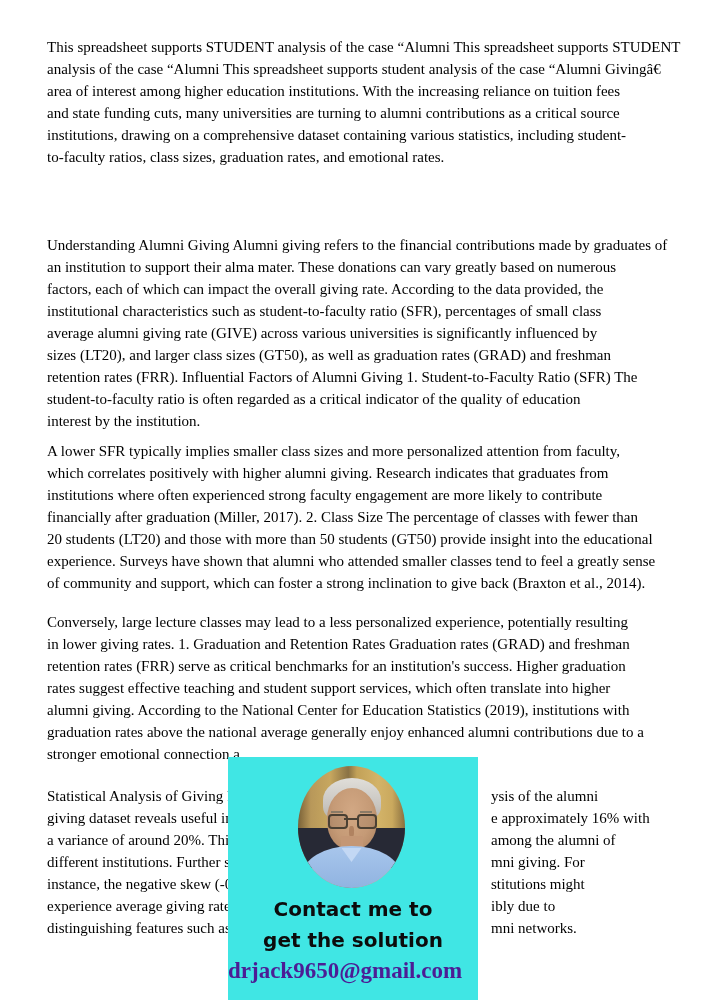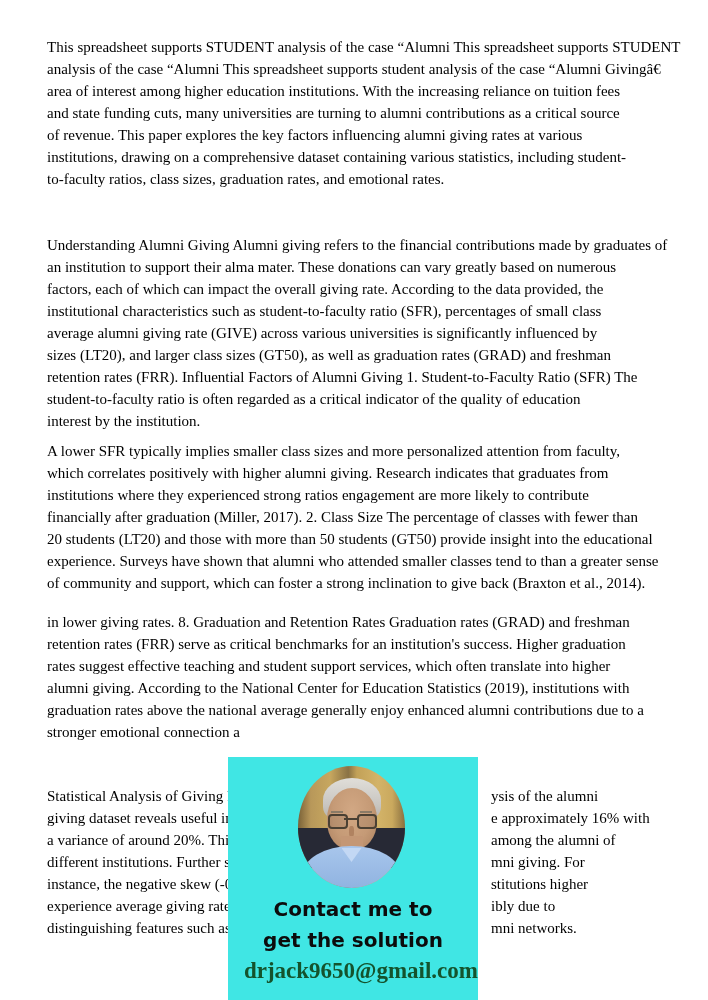--- a/index.html
+++ b/index.html
@@ -10,22 +10,22 @@
   .split-line{position:relative;height:22px;line-height:22px;font-size:15px;white-space:pre;}
   .frag-left{position:absolute;left:0;top:0;}
   .frag-right{position:absolute;left:444px;top:0;}
 
   
   .overlay{position:absolute;left:228px;top:731px;width:250px;height:246px;
            background:#40E6E4;z-index:10;margin-top:26px;}
   .contact{position:absolute;top:137px;left:0;width:250px;text-align:center;
            font-family:"DejaVu Sans",sans-serif;font-weight:700;font-size:20px;
            line-height:31px;color:#0c0c0c;}
-  .email{position:absolute;top:201px;left:0;width:250px;text-align:right;
-         font-family:"Liberation Serif",serif;font-weight:700;font-size:23px;color:#14532d;}
+  .email{position:absolute;top:201px;left:0;width:250px;text-align:left;
+         font-family:"Liberation Serif",serif;font-weight:700;font-size:23px;color:#4c1d95;}
 
   
   .photo{position:absolute;left:70px;top:9px;width:107px;height:122px;border-radius:50%;
          overflow:hidden;}
   .photo *{position:absolute;}
   .photo-bg{left:0;top:0;width:100%;height:100%;
     background:linear-gradient(90deg,#7a6238 0%,#b8985a 12%,#c7a75f 30%,#8a7244 47%,
                #c2a158 55%,#d3b368 75%,#caa95e 88%,#8a7040 100%);}
   .photo-dark{left:0;right:0;top:62px;height:40px;background:#272935;}
   .hair{left:50%;top:12px;transform:translateX(-50%);width:58px;height:44px;
@@ -53,49 +53,49 @@
 </head>
 <body>
 
 <div class="page">
 
   <div class="para" style="top:36px">
     <div class="tline">This spreadsheet supports STUDENT analysis of the case “Alumni This spreadsheet supports STUDENT</div>
     <div class="tline">analysis of the case “Alumni This spreadsheet supports student analysis of the case “Alumni Givingâ€</div>
     <div class="tline">area of interest among higher education institutions. With the increasing reliance on tuition fees</div>
     <div class="tline">and state funding cuts, many universities are turning to alumni contributions as a critical source</div>
-    <div class="tline">of revenue. This paper explores the key factors influencing alumni giving rates at various</div>
     <div class="tline">institutions, drawing on a comprehensive dataset containing various statistics, including student-</div>
     <div class="tline">to-faculty ratios, class sizes, graduation rates, and emotional rates.</div>
   </div>
 
   <div class="para" style="top:234px">
     <div class="tline">Understanding Alumni Giving Alumni giving refers to the financial contributions made by graduates of</div>
     <div class="tline">an institution to support their alma mater. These donations can vary greatly based on numerous</div>
     <div class="tline">factors, each of which can impact the overall giving rate. According to the data provided, the</div>
     <div class="tline">institutional characteristics such as student-to-faculty ratio (SFR), percentages of small class</div>
     <div class="tline">average alumni giving rate (GIVE) across various universities is significantly influenced by</div>
     <div class="tline">sizes (LT20), and larger class sizes (GT50), as well as graduation rates (GRAD) and freshman</div>
     <div class="tline">retention rates (FRR). Influential Factors of Alumni Giving 1. Student-to-Faculty Ratio (SFR) The</div>
     <div class="tline">student-to-faculty ratio is often regarded as a critical indicator of the quality of education</div>
     <div class="tline">interest by the institution.</div>
   </div>
 
   <div class="para" style="top:440px">
     <div class="tline">A lower SFR typically implies smaller class sizes and more personalized attention from faculty,</div>
     <div class="tline">which correlates positively with higher alumni giving. Research indicates that graduates from</div>
-    <div class="tline">institutions where they experienced strong ratios engagement are more likely to contribute</div>
+    <div class="tline">institutions where often experienced strong faculty engagement are more likely to contribute</div>
     <div class="tline">financially after graduation (Miller, 2017). 2. Class Size The percentage of classes with fewer than</div>
     <div class="tline">20 students (LT20) and those with more than 50 students (GT50) provide insight into the educational</div>
-    <div class="tline">experience. Surveys have shown that alumni who attended smaller classes tend to than a greater sense</div>
+    <div class="tline">experience. Surveys have shown that alumni who attended smaller classes tend to feel a greatly sense</div>
     <div class="tline">of community and support, which can foster a strong inclination to give back (Braxton et al., 2014).</div>
   </div>
 
   <div class="para" style="top:611px">
-    <div class="tline">in lower giving rates. 8. Graduation and Retention Rates Graduation rates (GRAD) and freshman</div>
+    <div class="tline">Conversely, large lecture classes may lead to a less personalized experience, potentially resulting</div>
+    <div class="tline">in lower giving rates. 1. Graduation and Retention Rates Graduation rates (GRAD) and freshman</div>
     <div class="tline">retention rates (FRR) serve as critical benchmarks for an institution's success. Higher graduation</div>
     <div class="tline">rates suggest effective teaching and student support services, which often translate into higher</div>
     <div class="tline">alumni giving. According to the National Center for Education Statistics (2019), institutions with</div>
     <div class="tline">graduation rates above the national average generally enjoy enhanced alumni contributions due to a</div>
     <div class="tline">stronger emotional connection a</div>
   </div>
 
   <div class="para" style="top:785px">
     <div class="split-line">
       <span class="frag-left">Statistical Analysis of Giving R</span>
@@ -108,21 +108,21 @@
     <div class="split-line">
       <span class="frag-left">a variance of around 20%. This</span>
       <span class="frag-right">among the alumni of</span>
     </div>
     <div class="split-line">
       <span class="frag-left">different institutions. Further sta</span>
       <span class="frag-right">mni giving. For</span>
     </div>
     <div class="split-line">
       <span class="frag-left">instance, the negative skew (-0.</span>
-      <span class="frag-right">stitutions higher</span>
+      <span class="frag-right">stitutions might</span>
     </div>
     <div class="split-line">
       <span class="frag-left">experience average giving rates,</span>
       <span class="frag-right">ibly due to</span>
     </div>
     <div class="split-line">
       <span class="frag-left">distinguishing features such as r</span>
       <span class="frag-right">mni networks.</span>
     </div>
   </div>

